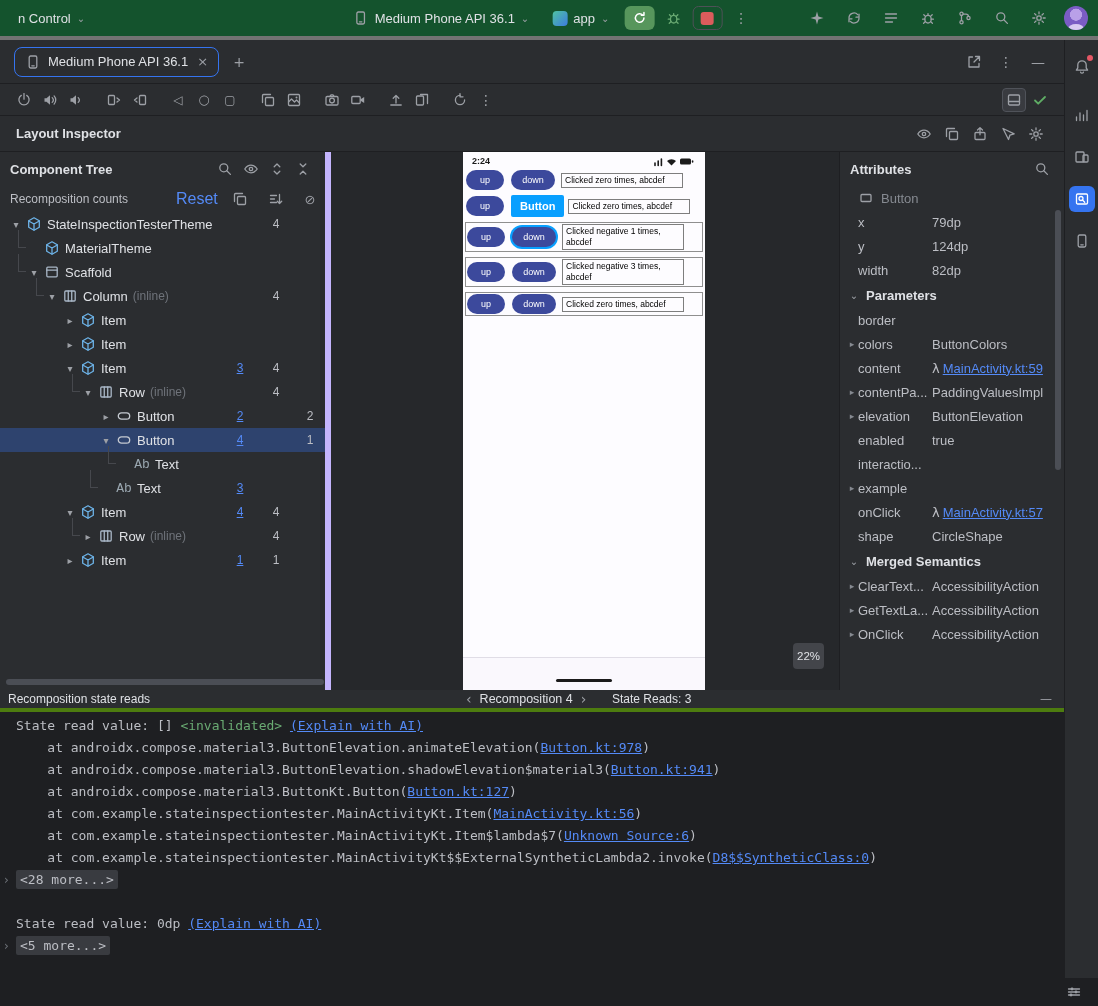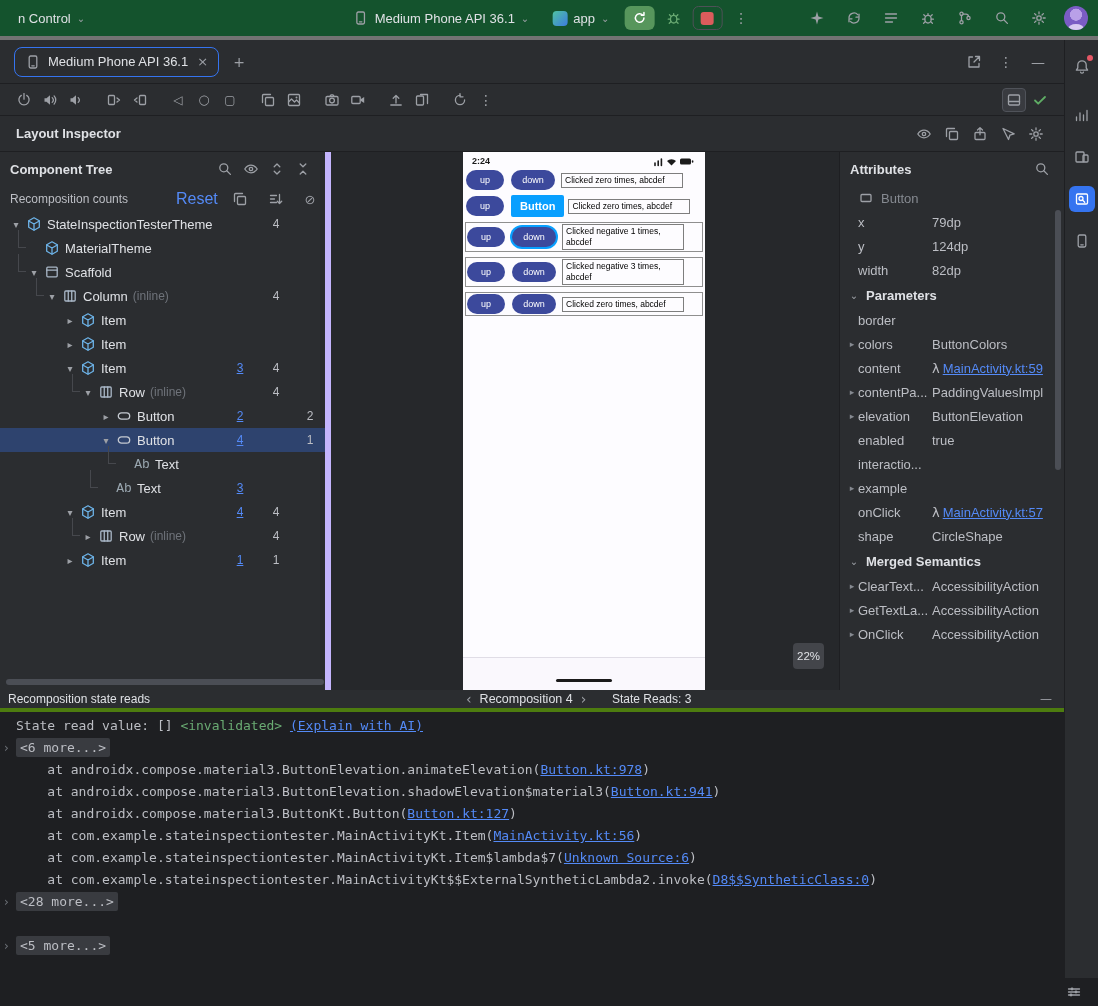--- a/index.html
+++ b/index.html
@@ -863,29 +863,29 @@
       <button class="navchev glyph">‹</button>
       <span class="cnav-label">Recomposition 4</span>
       <button class="navchev glyph">›</button>
     </div>
     <span class="creads">State Reads: 3</span>
     <button class="chide glyph">—</button>
   </div>
 
   <div id="console-lines" class="console">
       <div class="cline"><span class="cplain">State read value: [] </span><span class="cgreen">&lt;invalidated&gt;</span><span class="cplain"> </span><a class="clink">(Explain with AI)</a></div>
-      <div class="cline"><span class="fchev glyph">›</span><span class="fchip">&lt;6 more...&gt;</span></div>
       <div class="cline"><span class="cplain">    at androidx.compose.material3.ButtonElevation.animateElevation(</span><a class="clink">Button.kt:978</a><span class="cplain">)</span></div>
       <div class="cline"><span class="cplain">    at androidx.compose.material3.ButtonElevation.shadowElevation$material3(</span><a class="clink">Button.kt:941</a><span class="cplain">)</span></div>
       <div class="cline"><span class="cplain">    at androidx.compose.material3.ButtonKt.Button(</span><a class="clink">Button.kt:127</a><span class="cplain">)</span></div>
       <div class="cline"><span class="cplain">    at com.example.stateinspectiontester.MainActivityKt.Item(</span><a class="clink">MainActivity.kt:56</a><span class="cplain">)</span></div>
       <div class="cline"><span class="cplain">    at com.example.stateinspectiontester.MainActivityKt.Item$lambda$7(</span><a class="clink">Unknown Source:6</a><span class="cplain">)</span></div>
       <div class="cline"><span class="cplain">    at com.example.stateinspectiontester.MainActivityKt$$ExternalSyntheticLambda2.invoke(</span><a class="clink">D8$$SyntheticClass:0</a><span class="cplain">)</span></div>
       <div class="cline"><span class="fchev glyph">›</span><span class="fchip">&lt;28 more...&gt;</span></div>
       <div class="cline">&nbsp;</div>
+      <div class="cline"><span class="cplain">State read value: 0dp </span><a class="clink">(Explain with AI)</a></div>
       <div class="cline"><span class="fchev glyph">›</span><span class="fchip">&lt;5 more...&gt;</span></div>
     </div>
 
   <footer class="statusbar">
     <button class="iconbtn">
         <span class="ic">
           <svg viewBox="0 0 16 16" width="16" height="16" fill="none" stroke="currentColor" stroke-width="1.3" stroke-linecap="round" stroke-linejoin="round">
             <path d="M2.5 5h11M2.5 8h11M2.5 11h11"></path>
             <circle cx="6" cy="5" r="1.4" fill="currentColor" stroke="none"></circle>
             <circle cx="10" cy="8" r="1.4" fill="currentColor" stroke="none"></circle>

